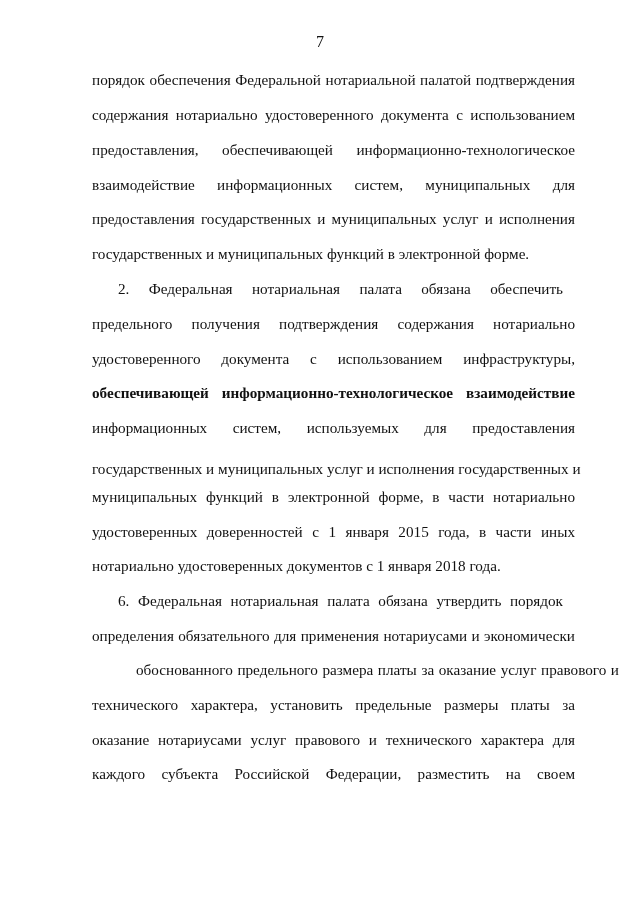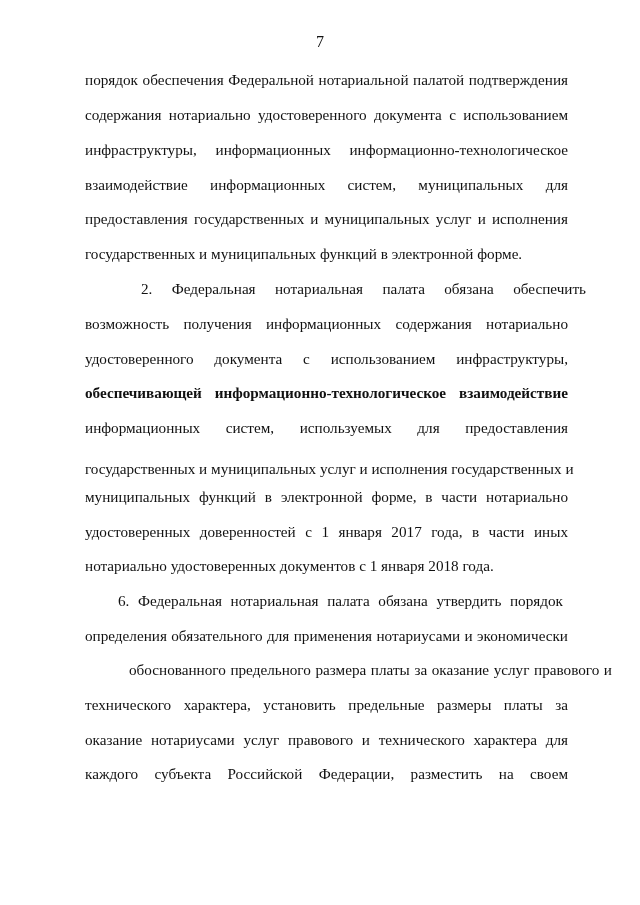--- a/index.html
+++ b/index.html
@@ -19,21 +19,21 @@
     position: absolute;
     top: 33px;
     left: 0;
     width: 640px;
     text-align: center;
     font-size: 16px;
     line-height: 18px;
   }
   .line {
     position: absolute;
-    left: 85px;
+    left: 92px;
     width: 483px;
     font-size: 15.2px;
     line-height: 18px;
     height: 18px;
     white-space: nowrap;
     text-align: justify;
     text-align-last: justify;
     overflow: visible;
   }
   .line.last {
@@ -46,32 +46,32 @@
   }
 </style>
 </head>
 <body>
 
 <div class="page-number">7</div>
 
 <div id="doc-body">
   <div class="line" style="top: 71px;">порядок обеспечения Федеральной нотариальной палатой подтверждения</div>
   <div class="line" style="top: 106px;">содержания нотариально удостоверенного документа с использованием</div>
-  <div class="line" style="top: 141px;">инфраструктуры, информационных информационно-технологическое</div>
+  <div class="line" style="top: 141px;">предоставления, обеспечивающей информационно-технологическое</div>
   <div class="line" style="top: 176px;">взаимодействие информационных систем, муниципальных для</div>
   <div class="line" style="top: 210px;">предоставления государственных и муниципальных услуг и исполнения</div>
   <div class="line last" style="top: 245px;">государственных и муниципальных функций в электронной форме.</div>
-  <div class="line indent" style="top: 280px; margin-left: 23px;">2. Федеральная нотариальная палата обязана обеспечить</div>
-  <div class="line" style="top: 315px;">возможность получения информационных содержания нотариально</div>
+  <div class="line indent" style="top: 280px;">2. Федеральная нотариальная палата обязана обеспечить</div>
+  <div class="line" style="top: 315px;">предельного получения подтверждения содержания нотариально</div>
   <div class="line" style="top: 350px;">удостоверенного документа с использованием инфраструктуры,</div>
   <div class="line" style="top: 384px; font-weight: bold;">обеспечивающей информационно-технологическое взаимодействие</div>
   <div class="line" style="top: 419px;">информационных систем, используемых для предоставления</div>
   <div class="line" style="top: 453px; margin-top: 7px;">государственных и муниципальных услуг и исполнения государственных и</div>
   <div class="line" style="top: 488px;">муниципальных функций в электронной форме, в части нотариально</div>
-  <div class="line" style="top: 523px;">удостоверенных доверенностей с 1 января 2017 года, в части иных</div>
+  <div class="line" style="top: 523px;">удостоверенных доверенностей с 1 января 2015 года, в части иных</div>
   <div class="line last" style="top: 557px;">нотариально удостоверенных документов с 1 января 2018 года.</div>
   <div class="line indent" style="top: 592px;">6. Федеральная нотариальная палата обязана утвердить порядок</div>
   <div class="line" style="top: 627px;">определения обязательного для применения нотариусами и экономически</div>
   <div class="line" style="top: 661px; margin-left: 44px;">обоснованного предельного размера платы за оказание услуг правового и</div>
   <div class="line" style="top: 696px;">технического характера, установить предельные размеры платы за</div>
   <div class="line" style="top: 731px;">оказание нотариусами услуг правового и технического характера для</div>
   <div class="line" style="top: 765px;">каждого субъекта Российской Федерации, разместить на своем</div>
 </div>
 
 </body></html>

